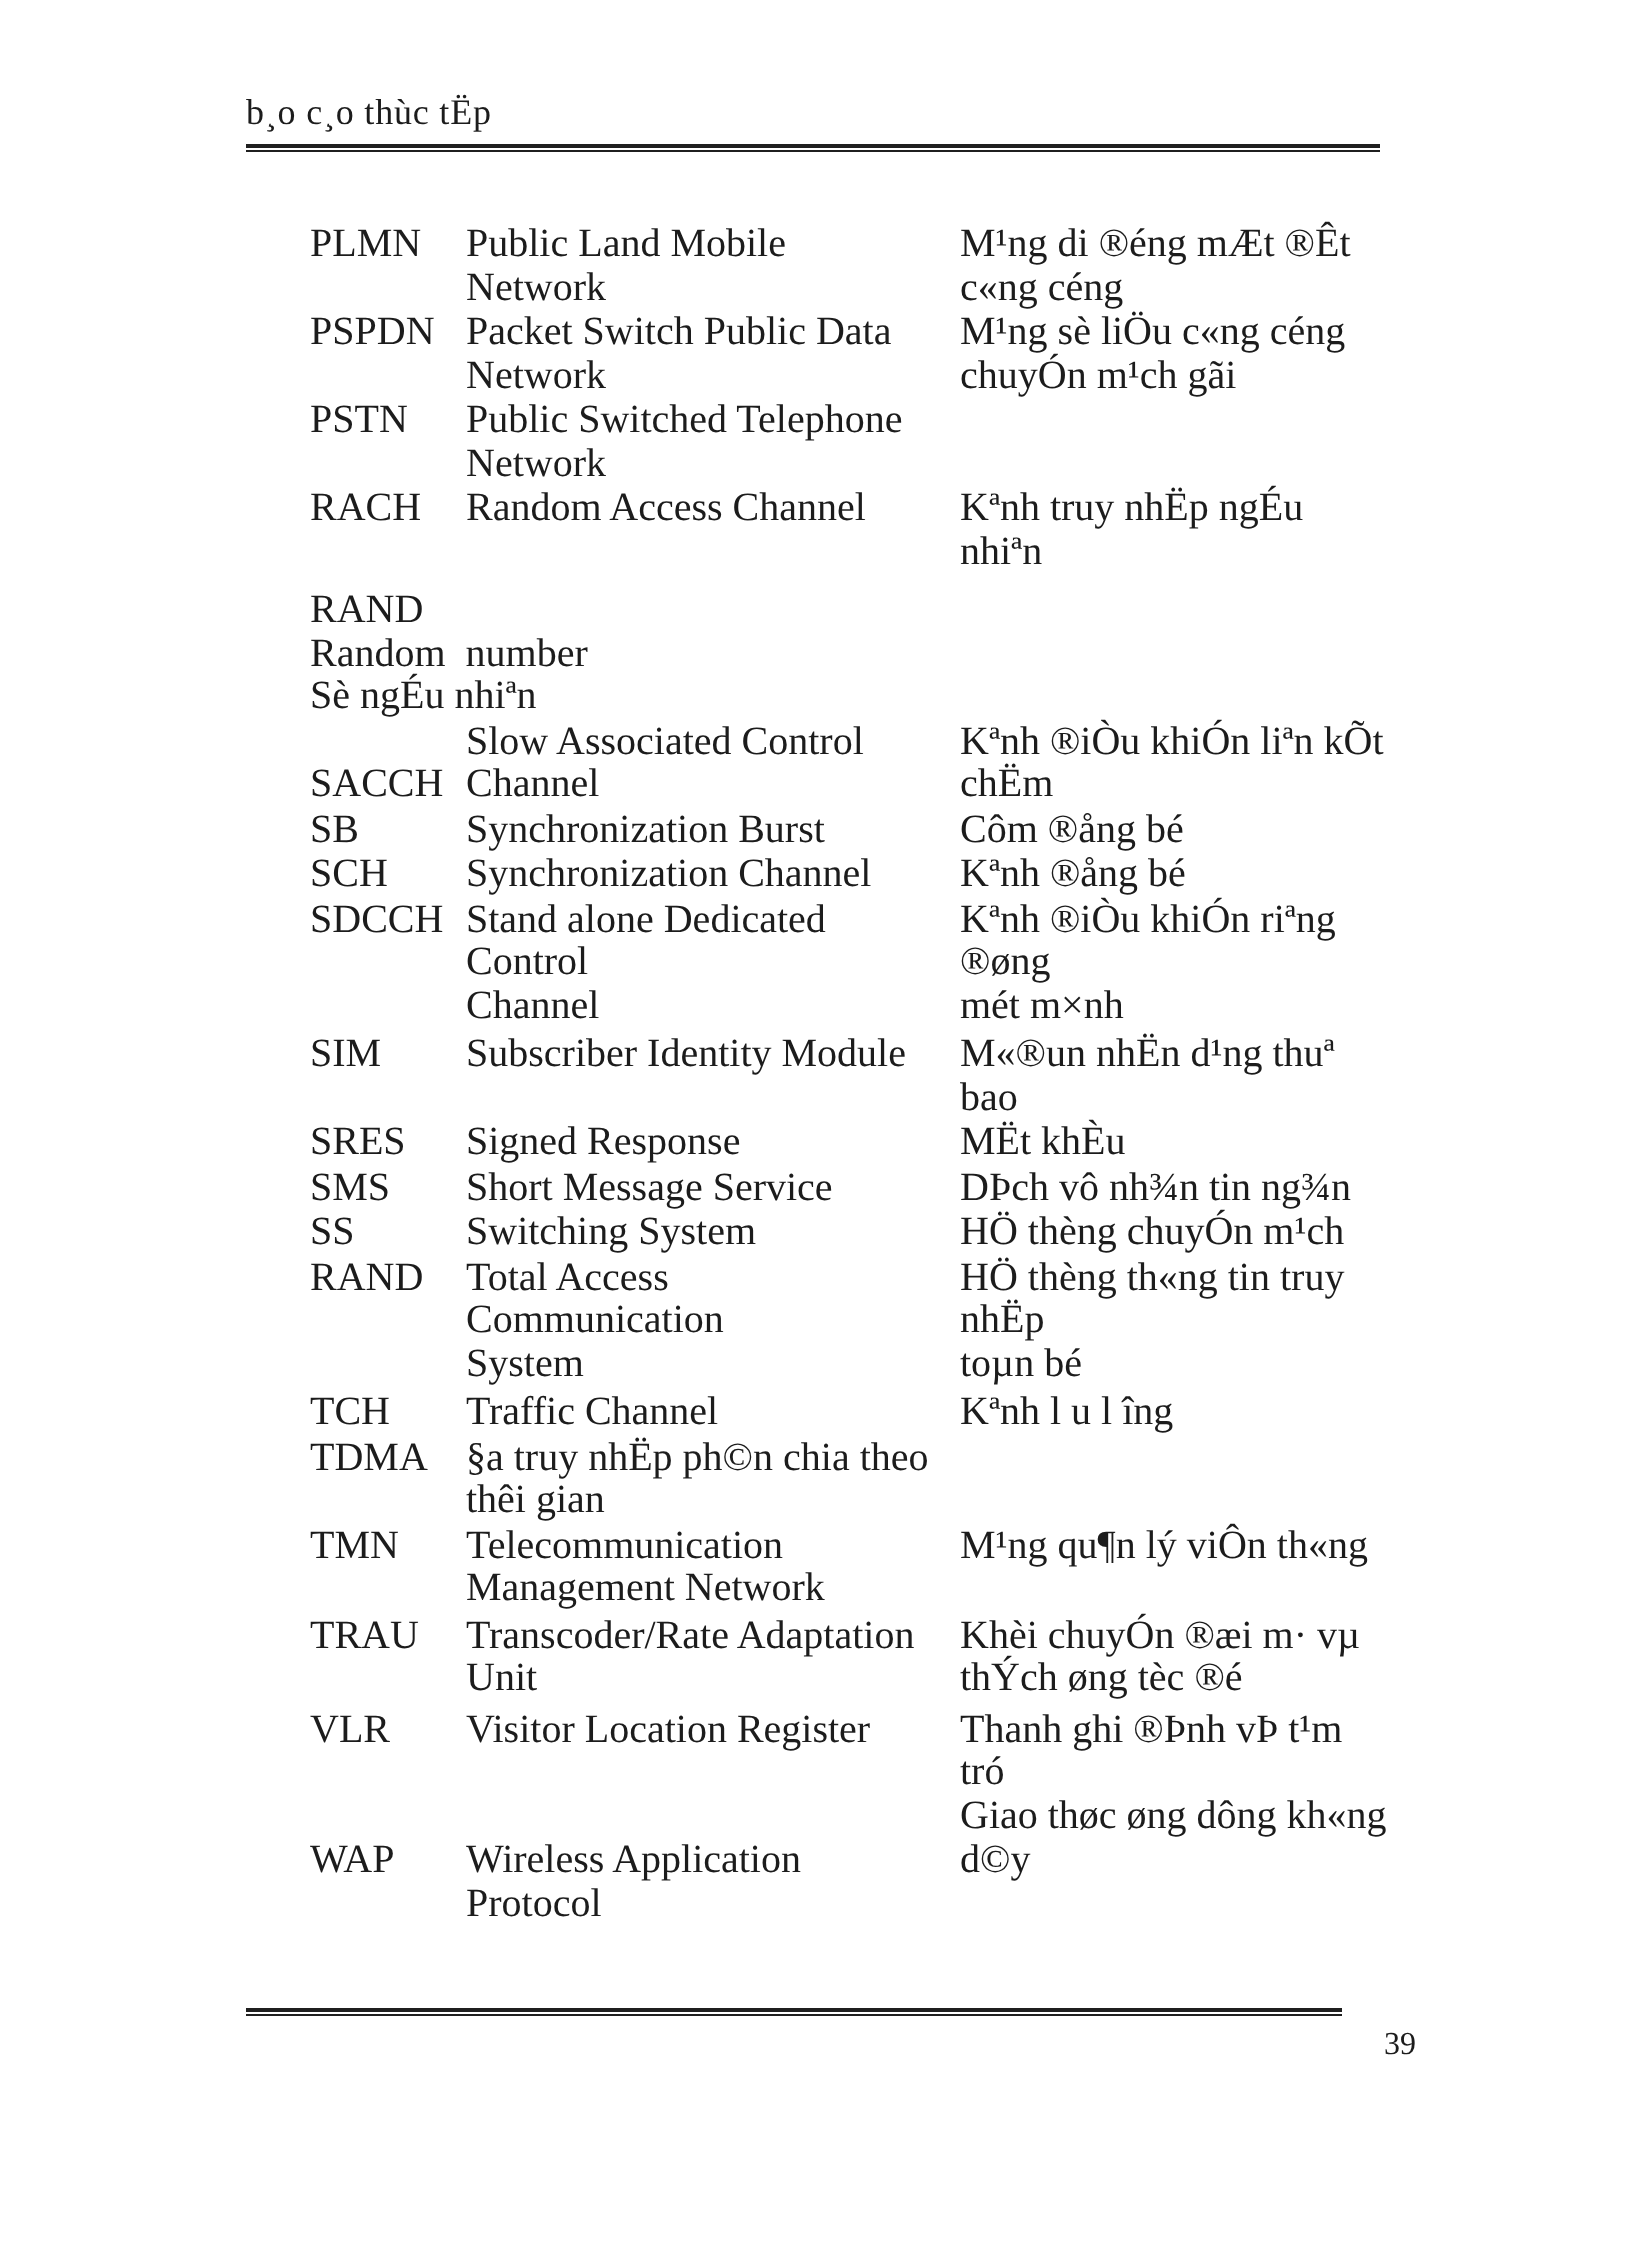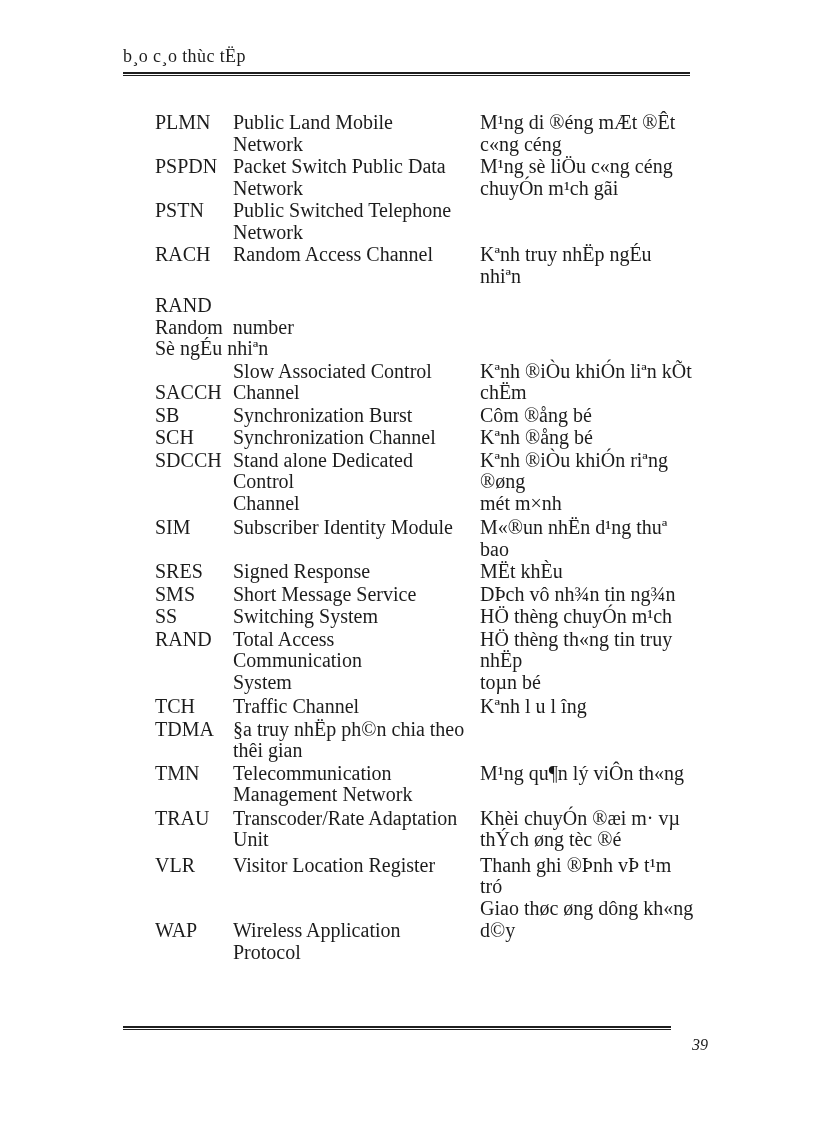--- a/index.html
+++ b/index.html
@@ -53,23 +53,22 @@
   .abbr-shift { padding-top: 21.5px; }
   .name {
     width: 247px;
     flex: none;
     padding-right: 16px;
   }
   .viet { flex: 1; }
   .footer {
     position: absolute;
     left: 123px;
-    top: 1026px;
+    top: 1004px;
     width: 587px;
-    font-style: italic;
   }
   .footer-rule { width: 548px; }
   .page-number {
     text-align: right;
     font-size: 16px;
     margin-top: 6px;
     padding-right: 2px;
   }
 </style>
 </head>

